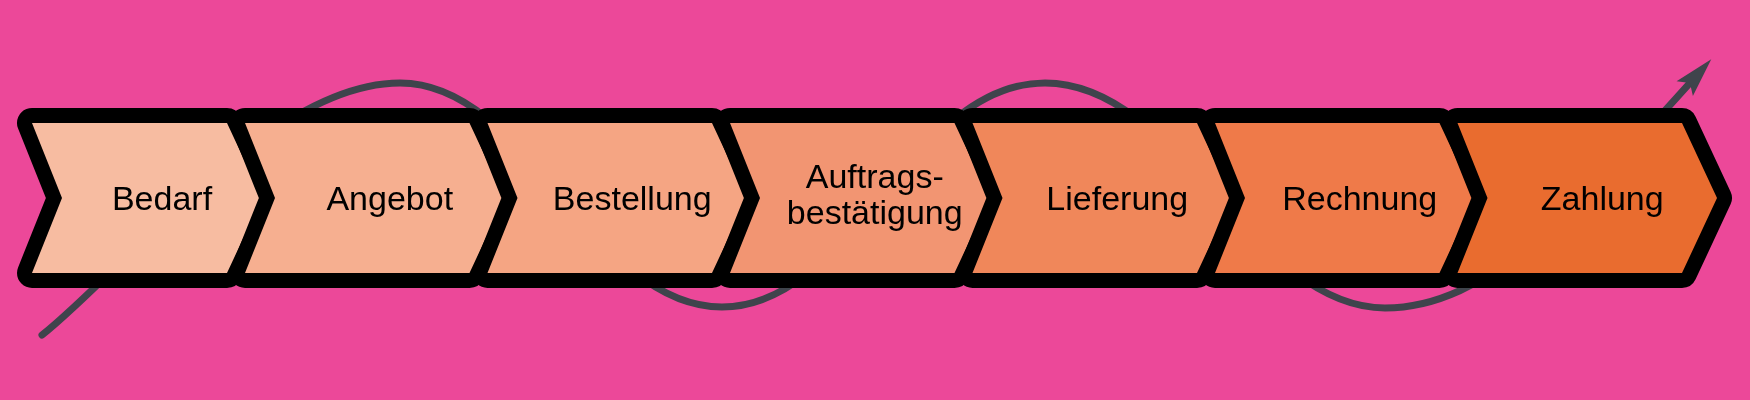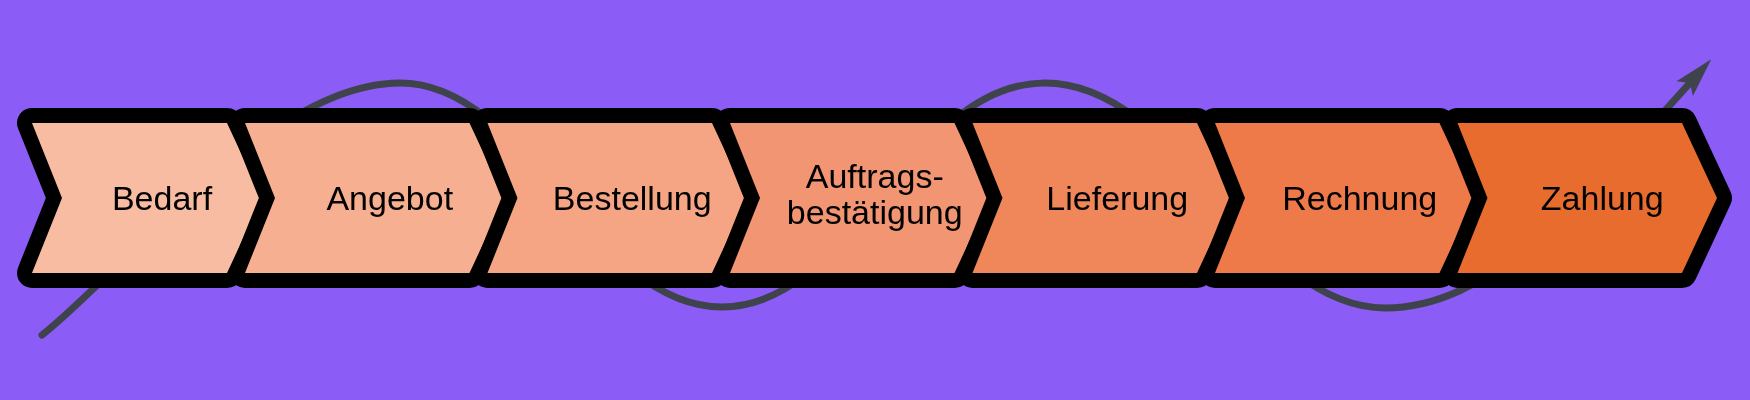--- a/index.html
+++ b/index.html
@@ -4,21 +4,21 @@
 <style>
   html, body {
     margin: 0;
     padding: 0;
     background: #ffffff;
   }
   .stage {
     position: relative;
     width: 1750px;
     height: 400px;
-    background: #8b5cf6;
+    background: #ec4899;
     overflow: hidden;
     font-family: "Liberation Sans", "DejaVu Sans", sans-serif;
   }
   svg { display: block; }
   .chevron-label {
     font-family: "Liberation Sans", "DejaVu Sans", sans-serif;
     font-size: 34px;
   }
 </style>
 </head>

